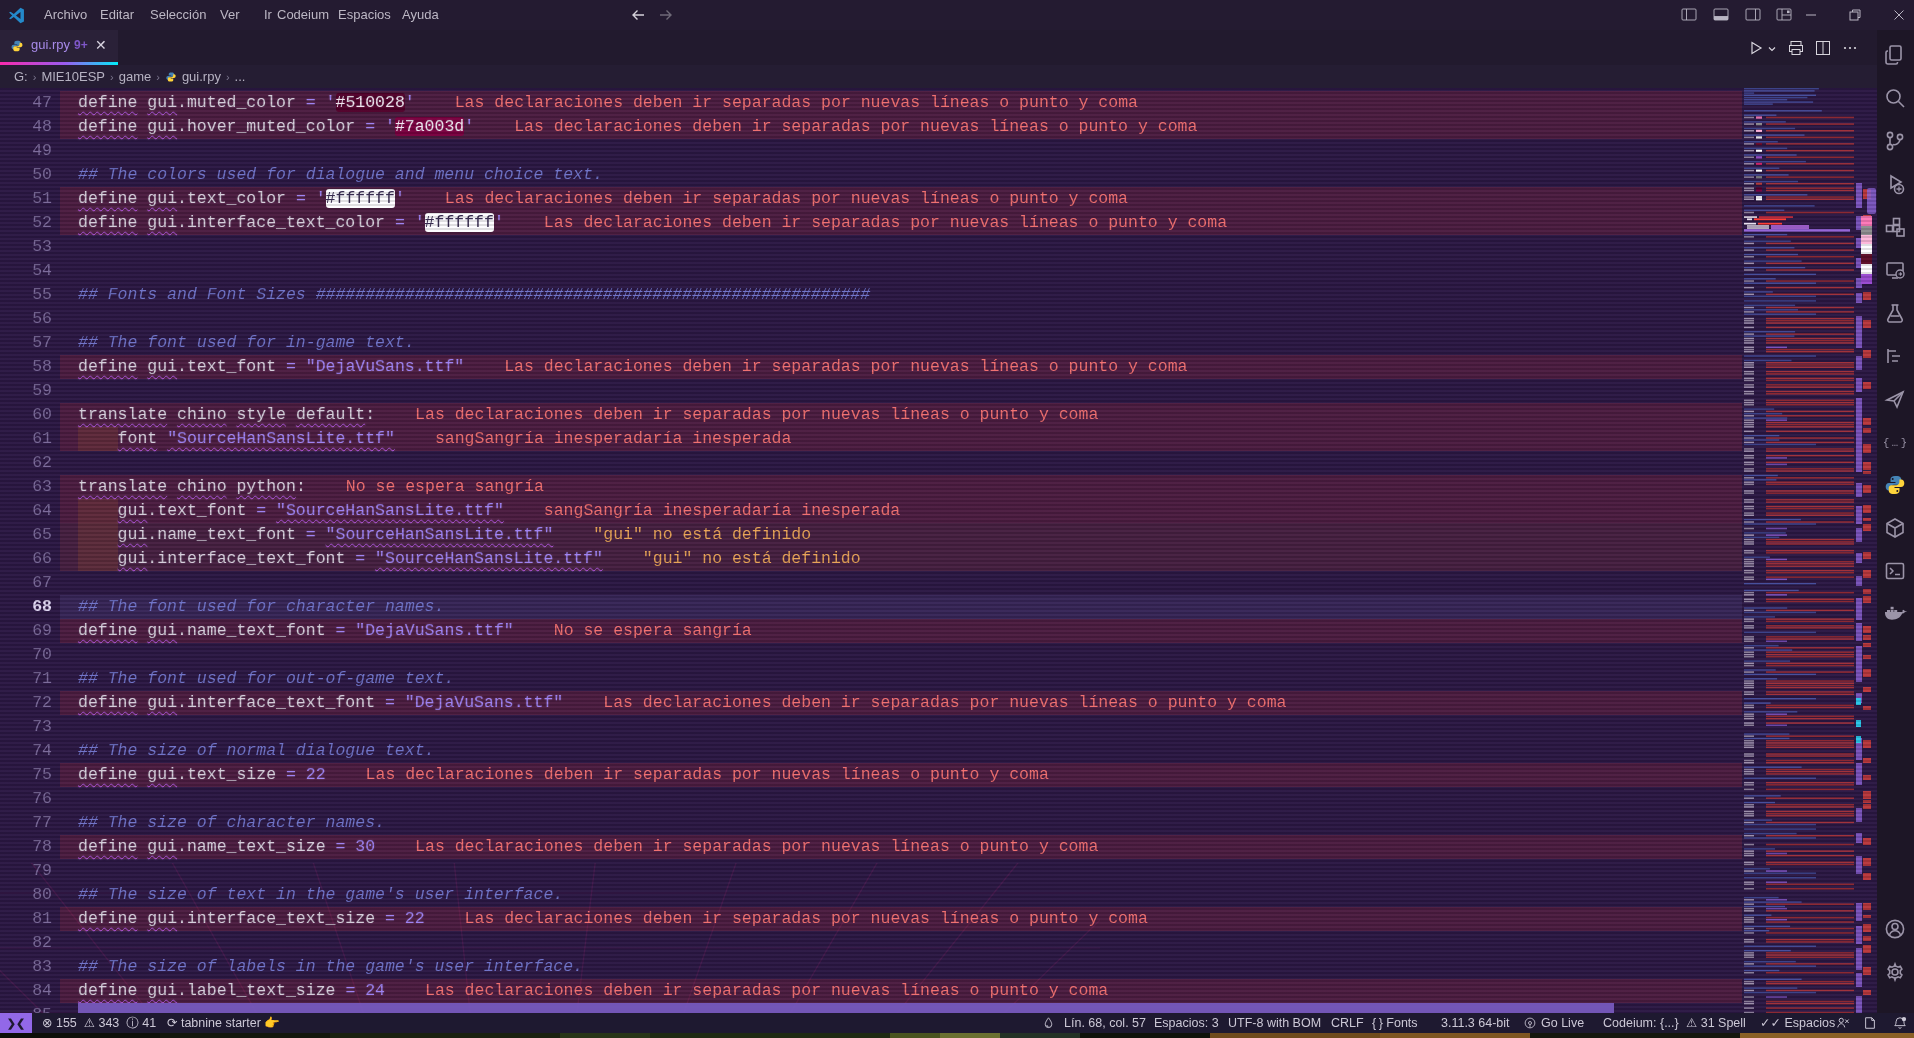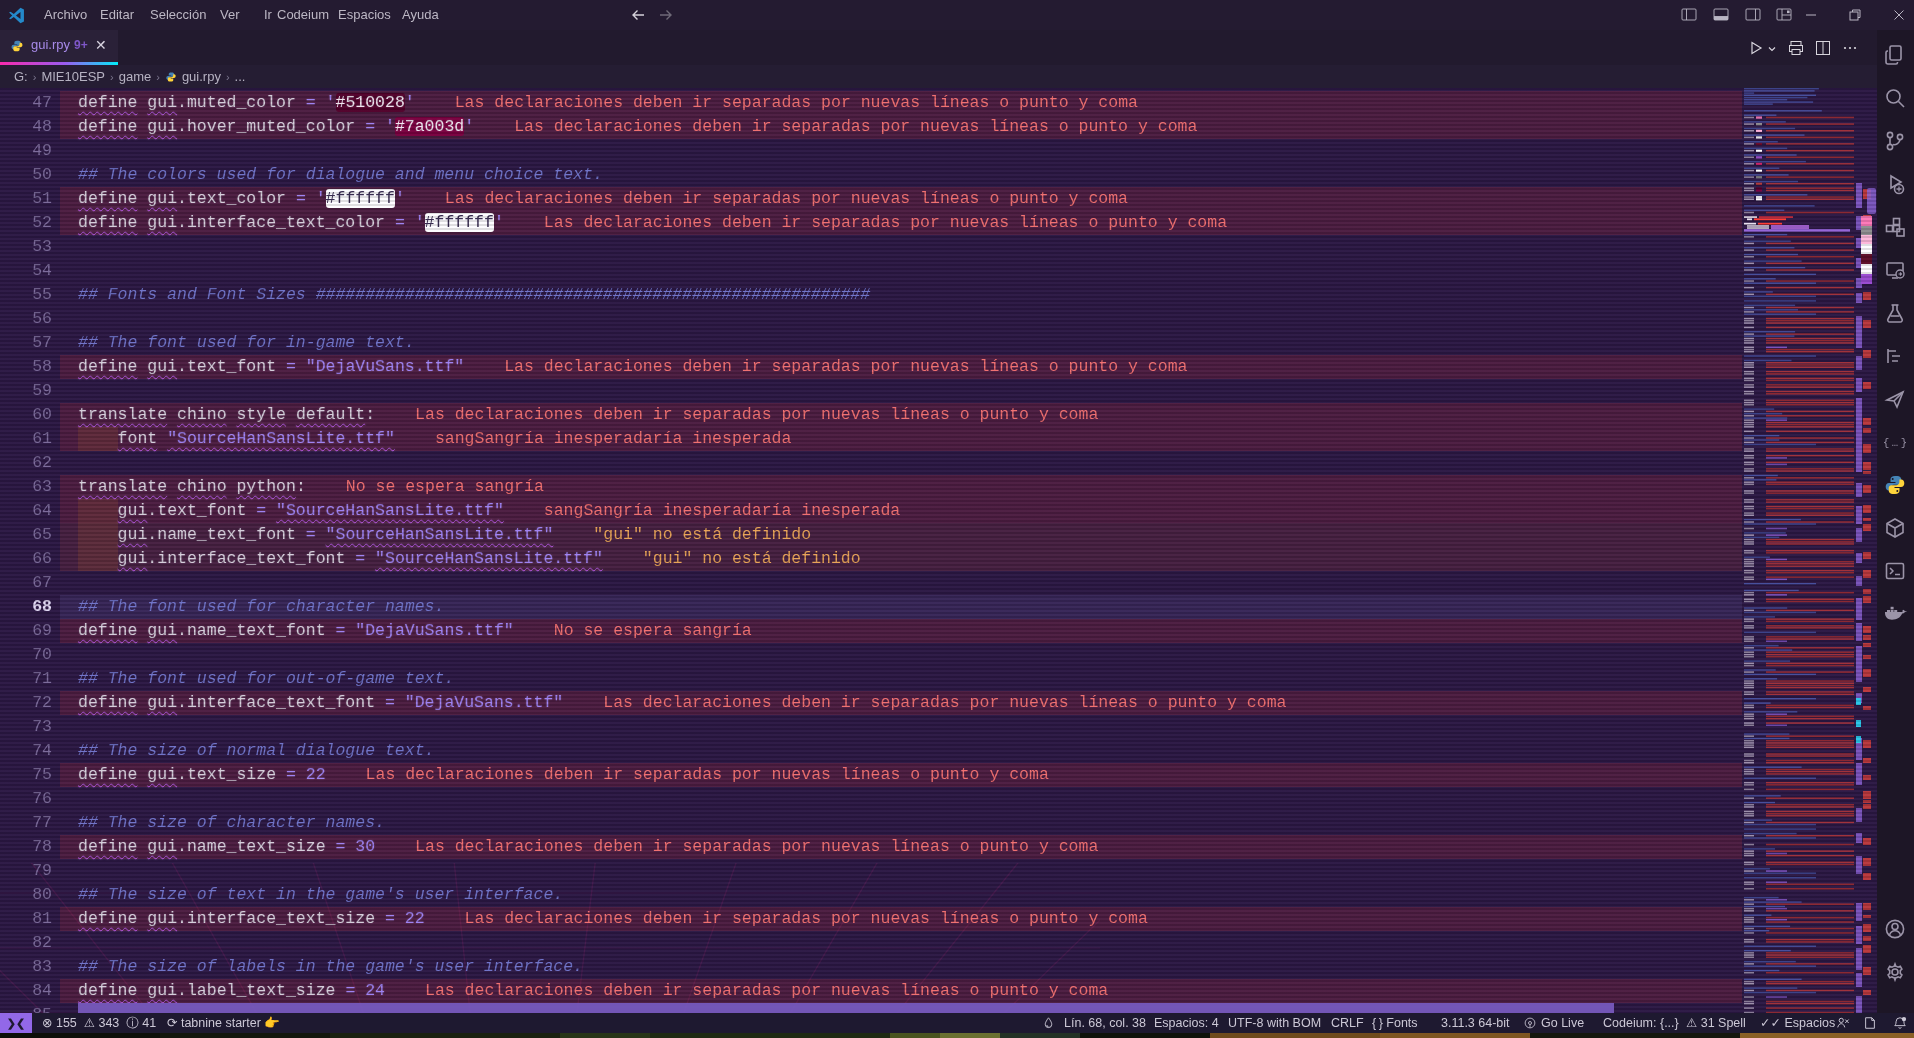--- a/index.html
+++ b/index.html
@@ -971,22 +971,22 @@
 
 <div id="hscroll"></div>
 
 <div id="status">
   <div id="remote">❯❮</div>
   <span class="sl" style="left:42px">⊗ 155&nbsp;&nbsp;⚠ 343&nbsp;&nbsp;ⓘ 41</span>
   <span class="sl" style="left:167px">⟳ tabnine starter <span style="color:#d79b3f">👉</span></span>
   <svg width="13" height="13" viewBox="0 0 16 16" style="position:absolute;left:1042px;top:4px">
         <path d="M8 1 C8 1 4 6 4 9 a4 4 0 0 0 8 0 C12 6 8 1 8 1 Z M6 10 a2.2 2.2 0 0 0 2 2" fill="none" stroke="#ccc8d6" stroke-width="1.2"></path>
       </svg>
-  <span class="sl" style="left:1064px">Lín. 68, col. 38</span>
-  <span class="sl" style="left:1154px">Espacios: 4</span>
+  <span class="sl" style="left:1064px">Lín. 68, col. 57</span>
+  <span class="sl" style="left:1154px">Espacios: 3</span>
   <span class="sl" style="left:1228px">UTF-8 with BOM</span>
   <span class="sl" style="left:1331px">CRLF</span>
   <span class="sl" style="left:1372px">{ } Fonts</span>
   <span class="sl" style="left:1441px">3.11.3 64-bit</span>
   <svg width="12" height="12" viewBox="0 0 16 16" style="position:absolute;left:1524px;top:4px">
         <circle cx="8" cy="8" r="6.5" fill="none" stroke="#ccc8d6" stroke-width="1.1"></circle>
         <circle cx="8" cy="8" r="2" fill="none" stroke="#ccc8d6" stroke-width="1.1"></circle>
         <path d="M8 10 v4" stroke="#ccc8d6" stroke-width="1.1"></path>
       </svg>
   <span class="sl" style="left:1541px">Go Live</span>

